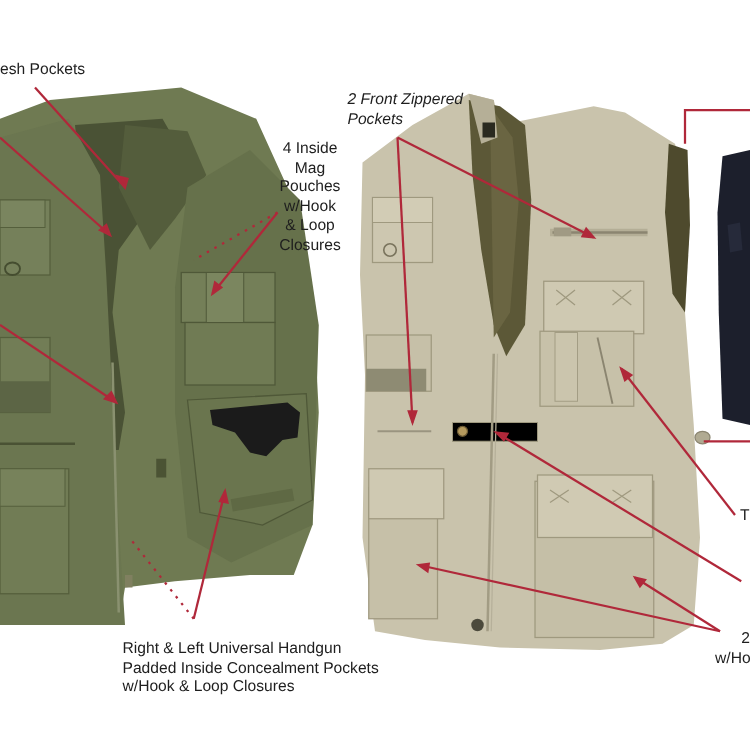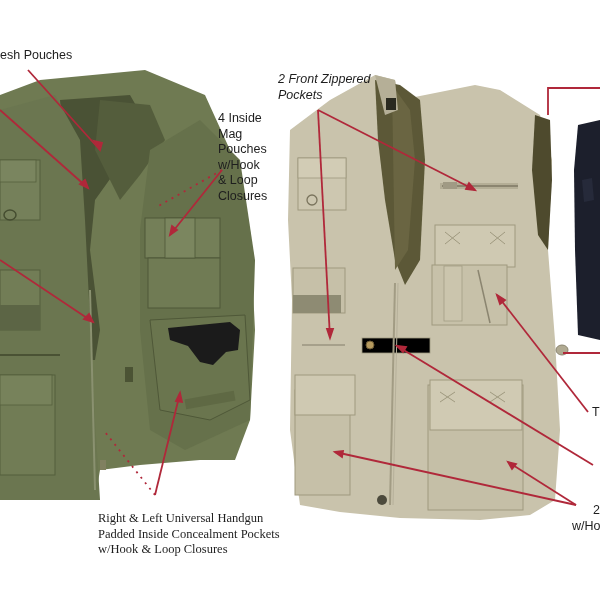--- a/index.html
+++ b/index.html
@@ -1,19 +1,19 @@
 <!DOCTYPE html>
 <html><head>
 <meta charset="utf-8">
 <style>
   html,body{margin:0;padding:0;background:#ffffff;}
   #stage{position:relative;width:600px;height:600px;overflow:hidden;background:#ffffff;font-family:"Liberation Sans",sans-serif;}
   svg.art{position:absolute;left:0;top:0;width:600px;height:600px;}
   .label{position:absolute;font-size:12.5px;line-height:15.5px;color:#1e1e1e;white-space:pre-line;}
-  .label.right{text-align:left;}
+  .label.right{text-align:center;}
 </style>
 </head>
 <body>
 
 <div id="stage">
 
   <svg class="art" viewBox="0 0 600 600">
 
     <g>
 
@@ -141,28 +141,28 @@
       <line x1="397" y1="346" x2="593" y2="465"></line>
       <polygon points="397,346 406,347 403,352" fill="#b0283a"></polygon>
 
       <line x1="335" y1="452" x2="576" y2="505"></line>
       <polygon points="335,452 343,451 342,457" fill="#b0283a"></polygon>
       <line x1="508" y1="462" x2="576" y2="505"></line>
       <polygon points="508,462 516,464 512,469" fill="#b0283a"></polygon>
     </g>
   </svg>
 
-  <div class="label" style="left:0px;top:48px;">esh Pouches</div>
+  <div class="label" style="left:0px;top:48px;">esh Pockets</div>
   <div class="label right" style="left:218px;top:111px;width:60px;">4 Inside
 Mag
 Pouches
 w/Hook
 &amp; Loop
 Closures</div>
   <div class="label" style="left:278px;top:72px;font-style:italic;">2 Front Zippered
 Pockets</div>
-  <div class="label" style="left:98px;top:511px;font-family:Liberation Serif, serif;">Right &amp; Left Universal Handgun
+  <div class="label" style="left:98px;top:511px;">Right &amp; Left Universal Handgun
 Padded Inside Concealment Pockets
 w/Hook &amp; Loop Closures</div>
   <div class="label" style="left:592px;top:405px;">T</div>
   <div class="label" style="left:572px;top:503px;text-align:right;width:28px;">2
 w/Ho</div>
 </div>
 
 </body></html>

